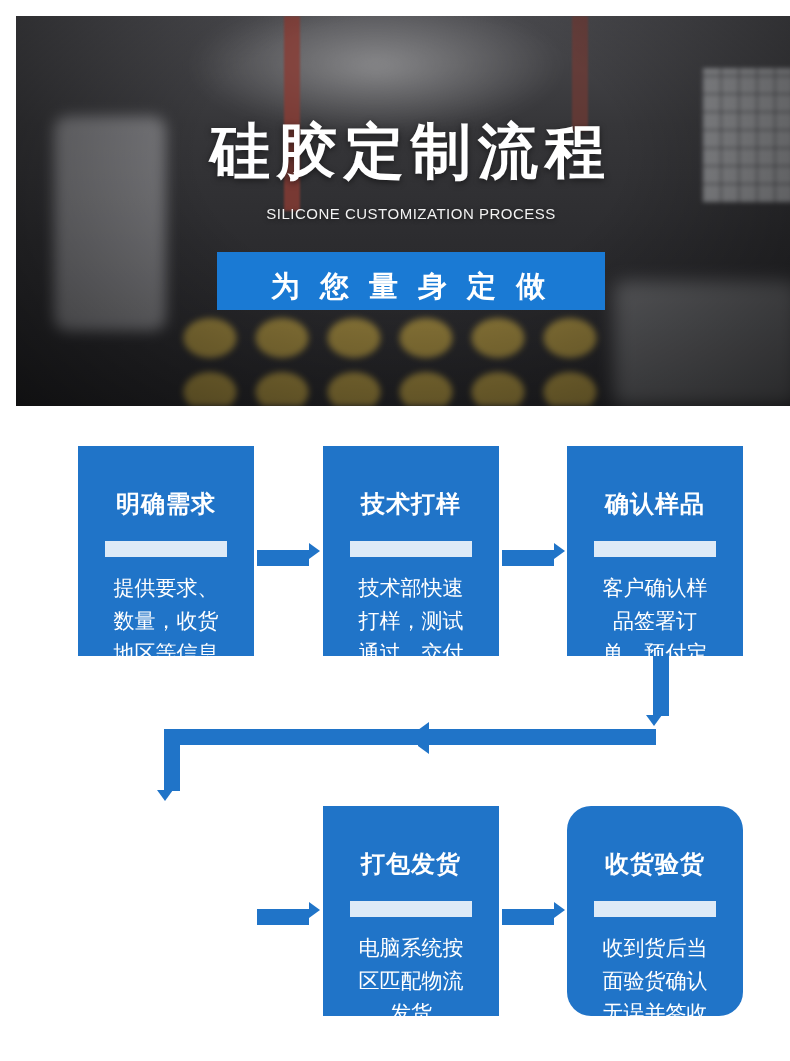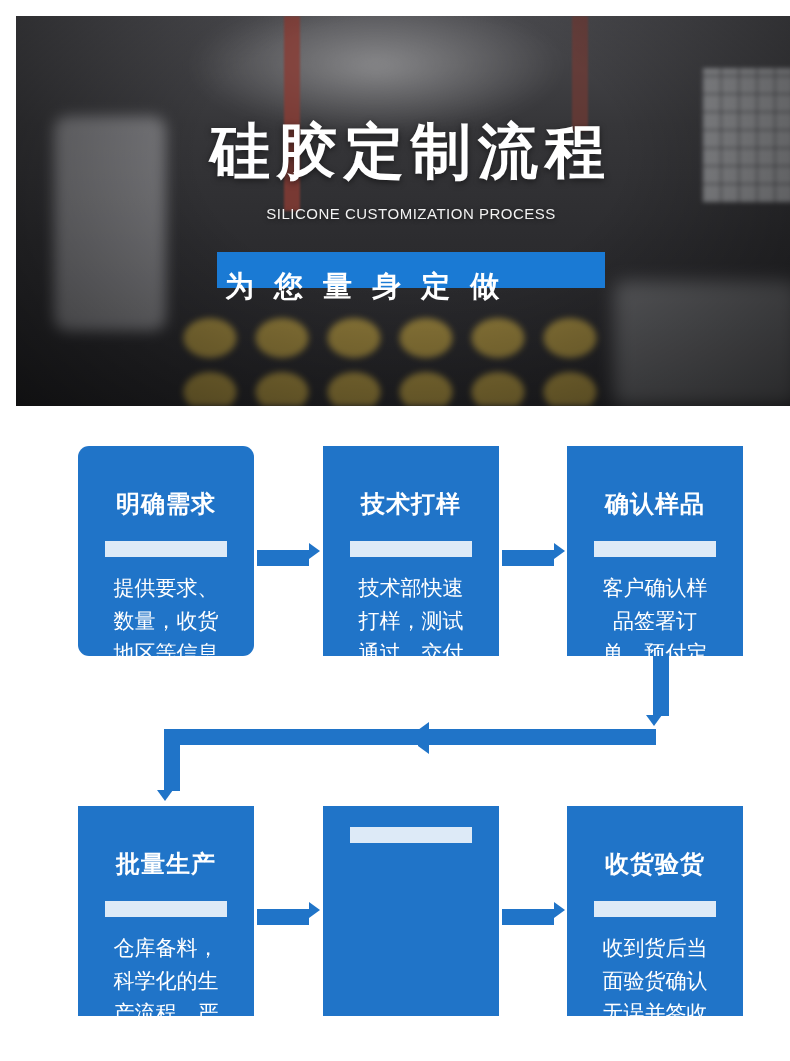--- a/index.html
+++ b/index.html
@@ -45,34 +45,34 @@
     text-align:center;color:#ffffff;font-size:60px;font-weight:bold;
     letter-spacing:7px;text-shadow:0 2px 6px rgba(0,0,0,.5);
   }
   .hero-subtitle{
     position:absolute;left:0;top:181px;width:100%;
     text-align:center;color:#f2f2f2;font-size:15px;letter-spacing:.5px;
     text-shadow:0 1px 4px rgba(0,0,0,.5);
   }
   .hero-banner{
     position:absolute;left:50%;top:236px;transform:translateX(-50%);
-    width:388px;height:36px;line-height:52px;
+    width:388px;height:58px;line-height:52px;
     background:var(--banner-blue);
     color:#ffffff;font-size:29px;font-weight:bold;letter-spacing:6px;
-    white-space:nowrap;
+    text-align:center;white-space:nowrap;
   }
 
   
   .flow{position:absolute;left:0;top:390px;width:790px;height:671px;}
   .step{
     position:absolute;width:176px;height:210px;
     background:var(--box-blue);color:#ffffff;
   }
-  .s1{left:62px;top:40px;border-radius:11px;}  .s2{left:307px;top:40px;}  .s3{left:551px;top:40px;}
-  .s4{left:62px;top:400px;} .s5{left:307px;top:400px;} .s6{left:551px;top:400px;}
+  .s1{left:62px;top:40px;}  .s2{left:307px;top:40px;}  .s3{left:551px;top:40px;}
+  .s4{left:62px;top:400px;} .s5{left:307px;top:400px;} .s6{left:551px;top:400px;border-radius:24px;}
   .step-title{margin-top:26px;text-align:center;font-size:24px;font-weight:bold;letter-spacing:1px;}
   .step-divider{width:122px;height:2px;background:rgba(255,255,255,.85);margin:13px auto 15px auto;}
   .step-desc{padding:0 19px;font-size:21px;line-height:1.55;text-align:center;}
 
   
   .arrow-r{position:absolute;height:3px;background:var(--box-blue);}
   .arrow-r::after{content:"";position:absolute;right:-11px;top:-7px;
     border-top:8px solid transparent;border-bottom:8px solid transparent;
     border-left:11px solid var(--box-blue);}
   .seg{position:absolute;background:var(--box-blue);}
@@ -126,28 +126,25 @@
       <div class="step-divider"></div>
       <div class="step-desc">技术部快速打样，测试通过，交付客户</div>
     </div>
 
     <div class="step s3">
       <div class="step-title">确认样品</div>
       <div class="step-divider"></div>
       <div class="step-desc">客户确认样品签署订单，预付定金</div>
     </div>
 
-    <div class="step s4">
-      <div class="step-title">批量生产</div>
-      <div class="step-divider"></div>
-      <div class="step-desc">仓库备料，科学化的生产流程，严格把关</div>
-    </div>
 
     <div class="step s5">
+      <div class="step-title">打包发货</div>
       <div class="step-divider"></div>
+      <div class="step-desc">电脑系统按区匹配物流发货</div>
     </div>
 
     <div class="step s6">
       <div class="step-title">收货验货</div>
       <div class="step-divider"></div>
       <div class="step-desc">收到货后当面验货确认无误并签收</div>
     </div>
 
     <div class="arrow-r ar1"></div>
     <div class="arrow-r ar2"></div>

